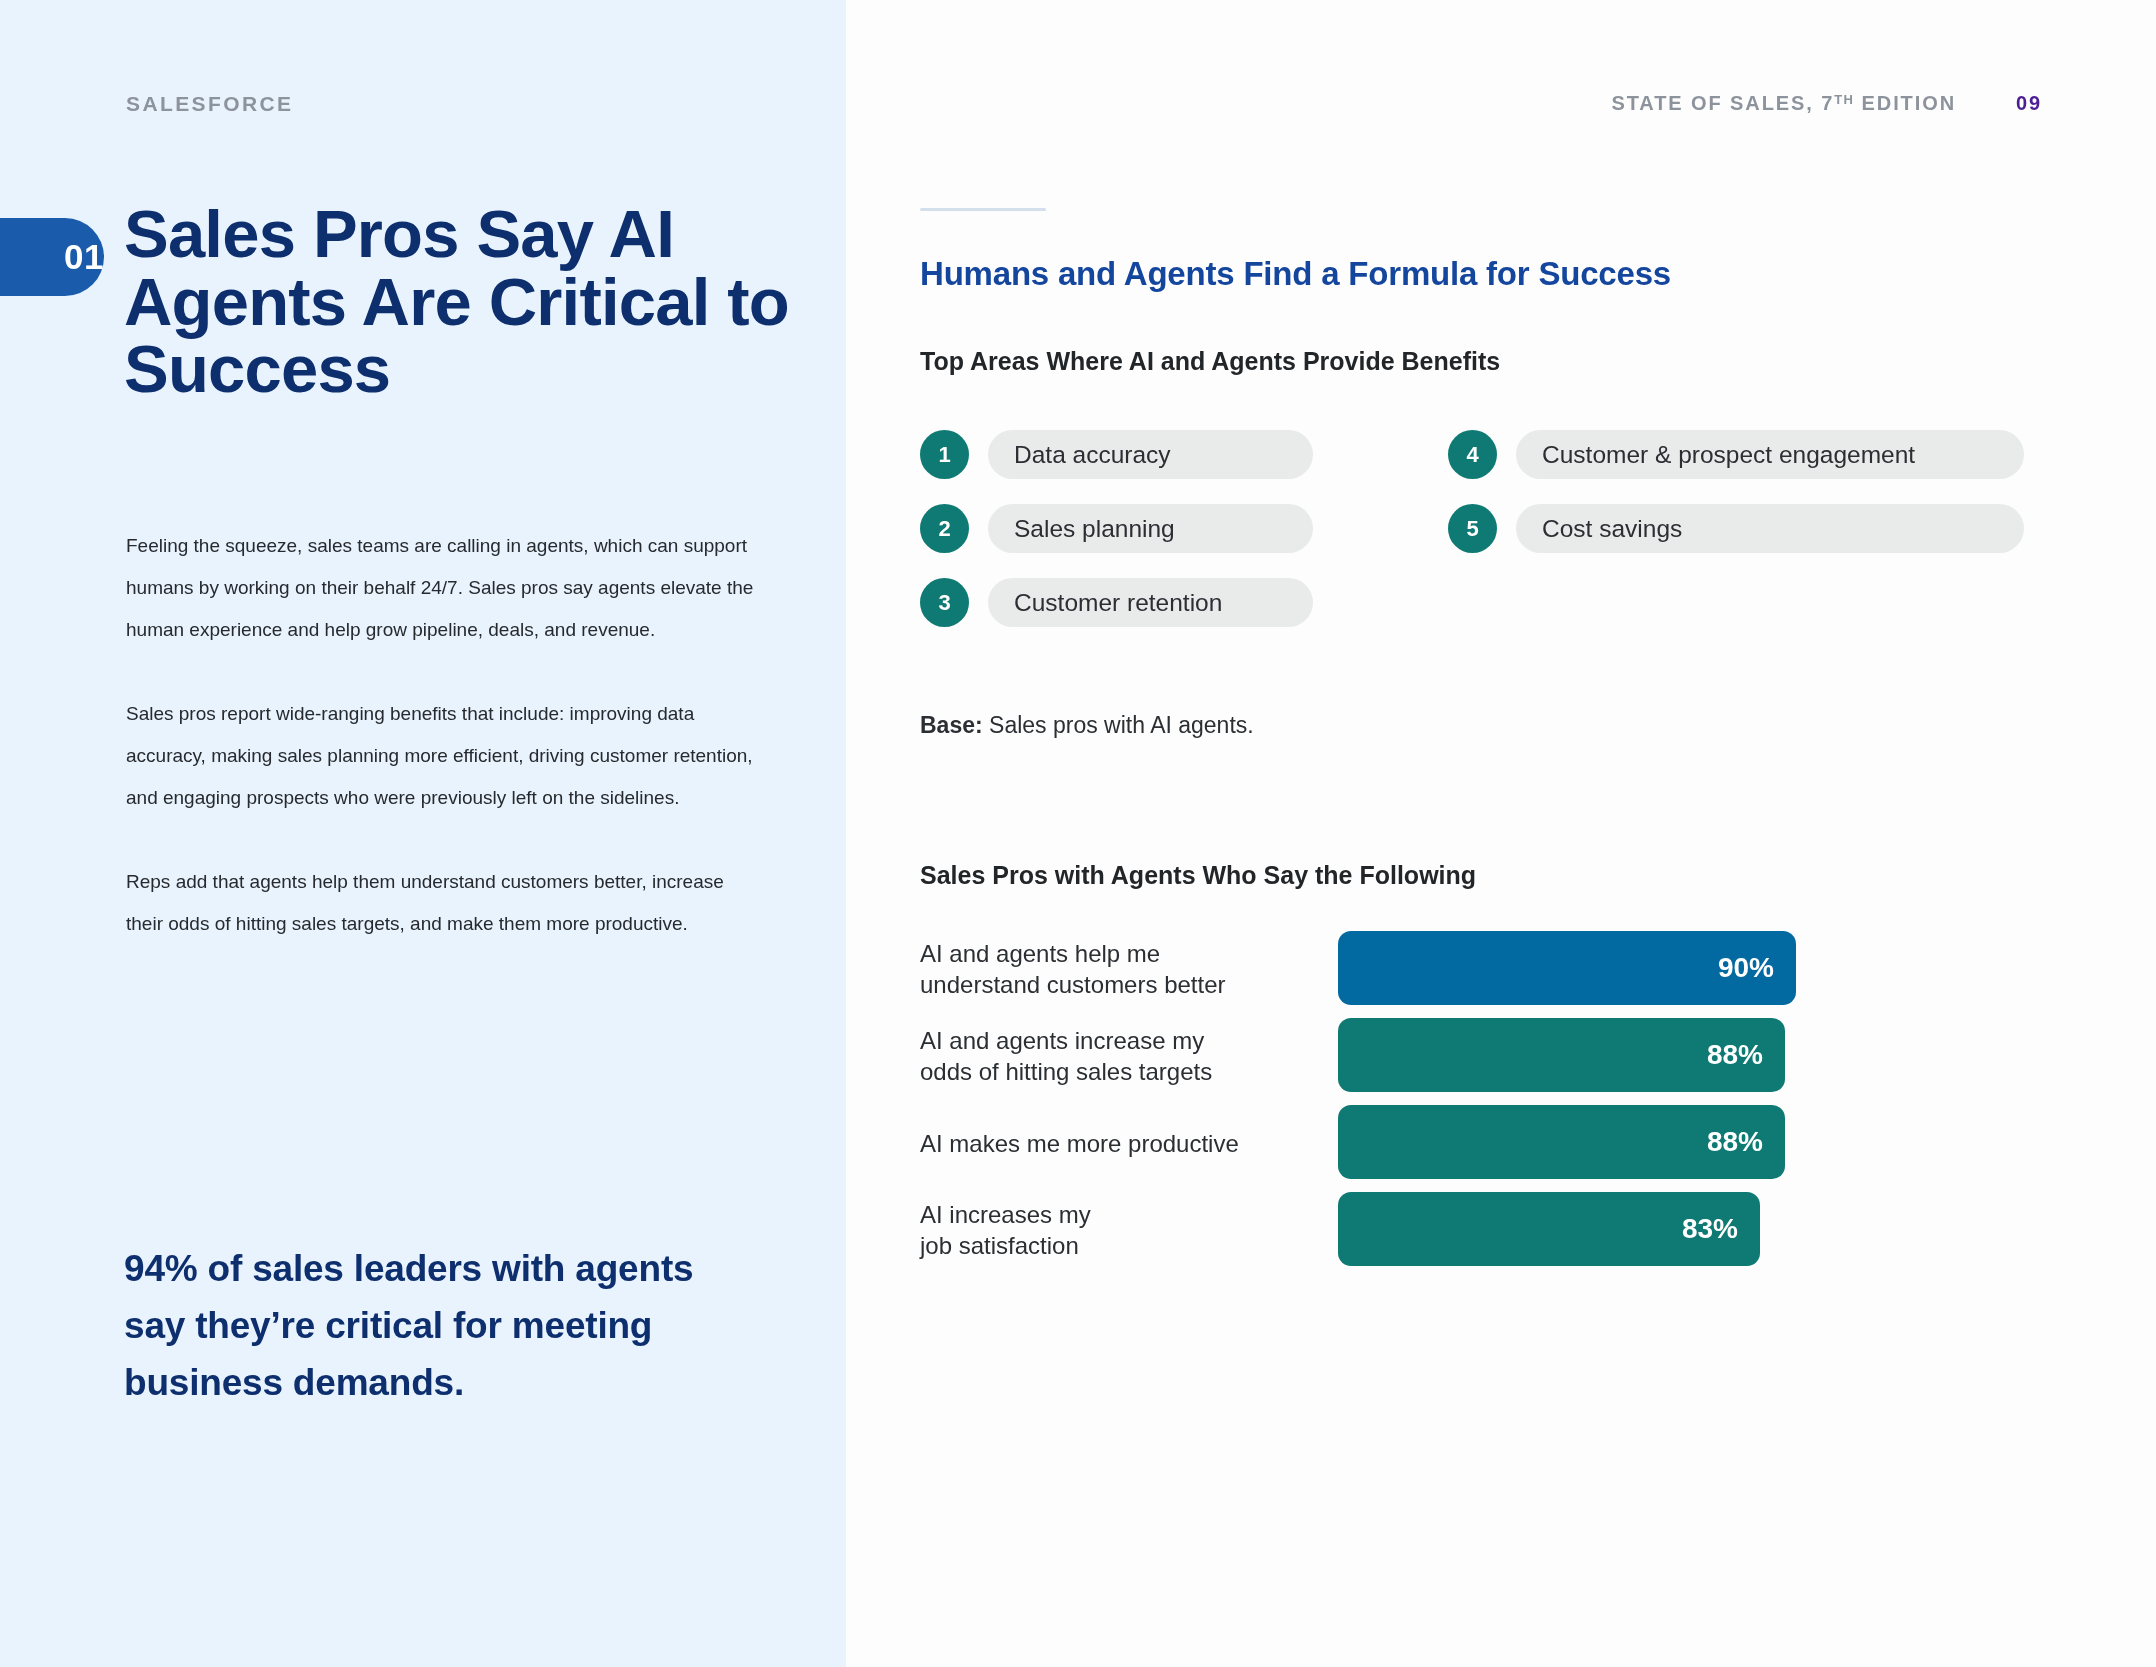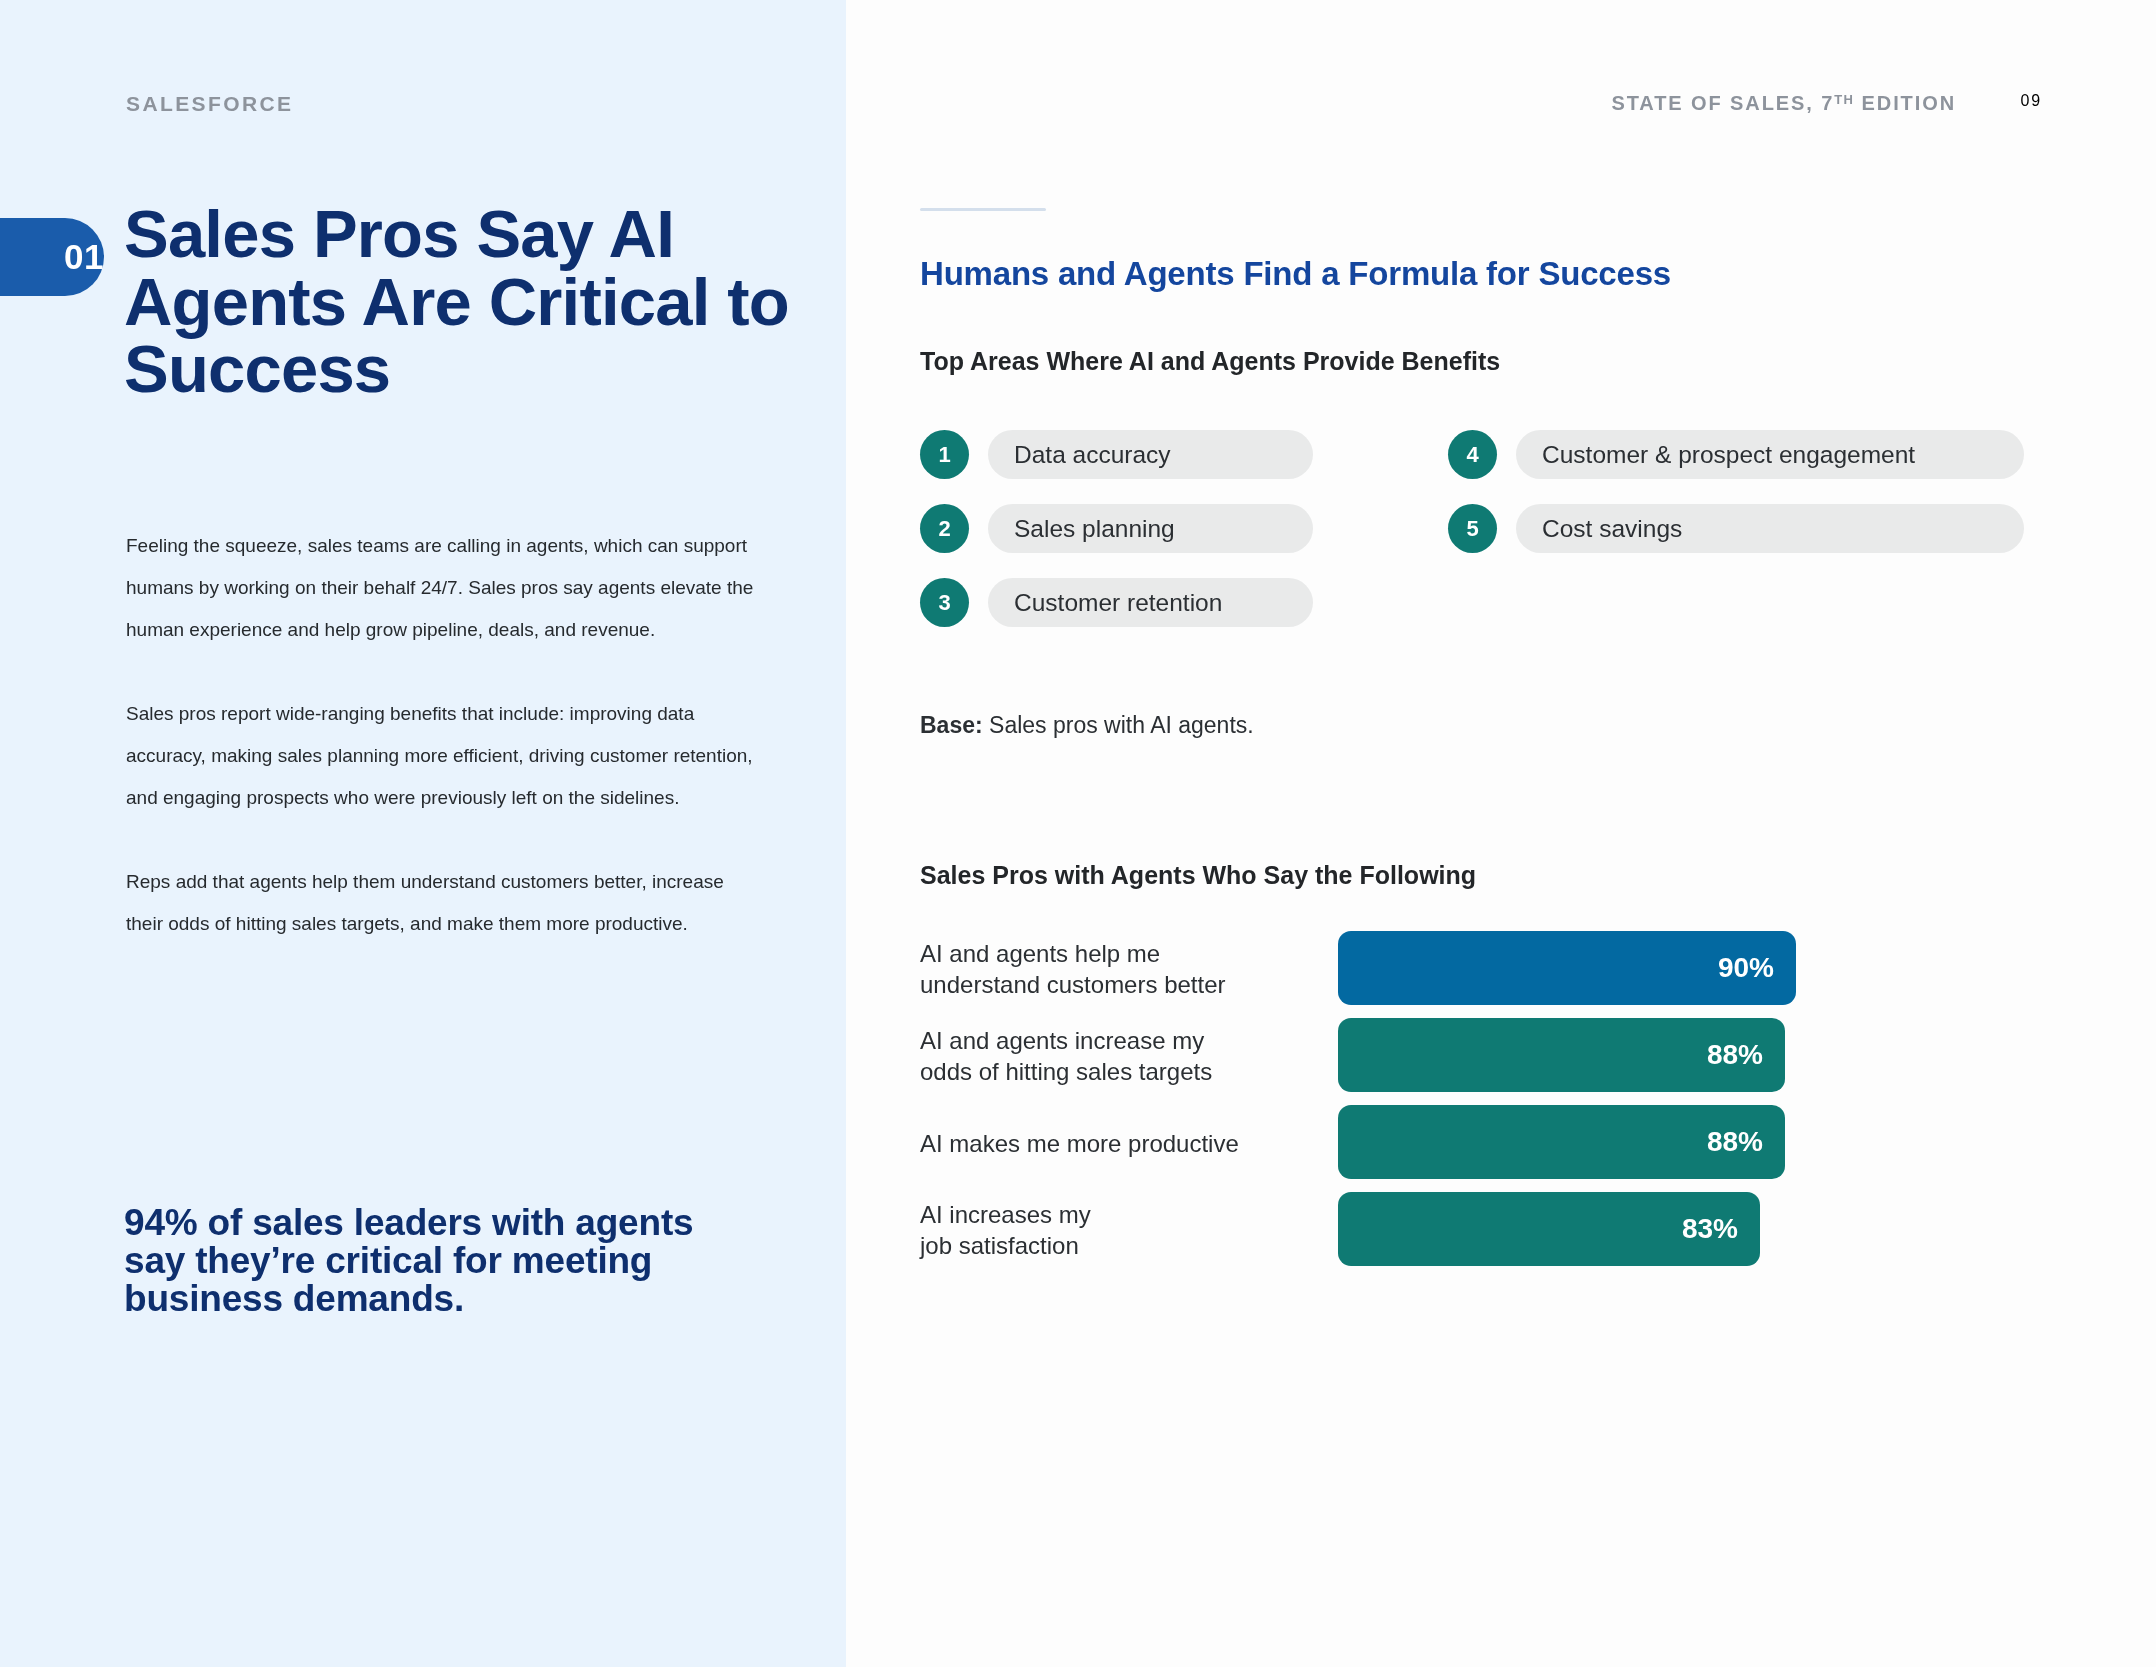--- a/index.html
+++ b/index.html
@@ -38,40 +38,40 @@
   }
   .body-copy {
     position:absolute; left:126px; top:525px; width:630px;
   }
   .body-copy p {
     font-size:19px; line-height:42px; color:#262a2e;
     margin-bottom:42px;
   }
   .body-copy p:last-child { margin-bottom:0; }
   .stat-callout {
-    position:absolute; left:124px; top:1204px; width:640px;
-    font-size:37px; line-height:38px; font-weight:700; color:#0e2f6e;
+    position:absolute; left:124px; top:1240px; width:640px;
+    font-size:37px; line-height:57px; font-weight:700; color:#0e2f6e;
     letter-spacing:-0.2px;
   }
 
   
   .right-panel {
     position:absolute; left:846px; top:0; width:1262px; height:1667px;
     background:#fdfdfd;
   }
   .page-meta {
     position:absolute; top:92px; right:152px;
     font-size:20px; font-weight:700; letter-spacing:1.9px;
     color:#8d939c; text-transform:uppercase;
     white-space:nowrap;
   }
   .page-meta sup { font-size:13px; vertical-align:6px; letter-spacing:1.3px; }
   .page-number {
     position:absolute; top:92px; right:66px;
-    font-size:16px; font-weight:400; letter-spacing:1.9px; color:#000000;
+    font-size:20px; font-weight:700; letter-spacing:1.9px; color:#4c1d95;
   }
 
   .rule {
     position:absolute; left:74px; top:208px;
     width:126px; height:3px; background:#d4dfec; border-radius:2px;
   }
   .section-title {
     position:absolute; left:74px; top:255px;
     font-size:33px; font-weight:700; color:#14469e; letter-spacing:-0.2px;
   }

